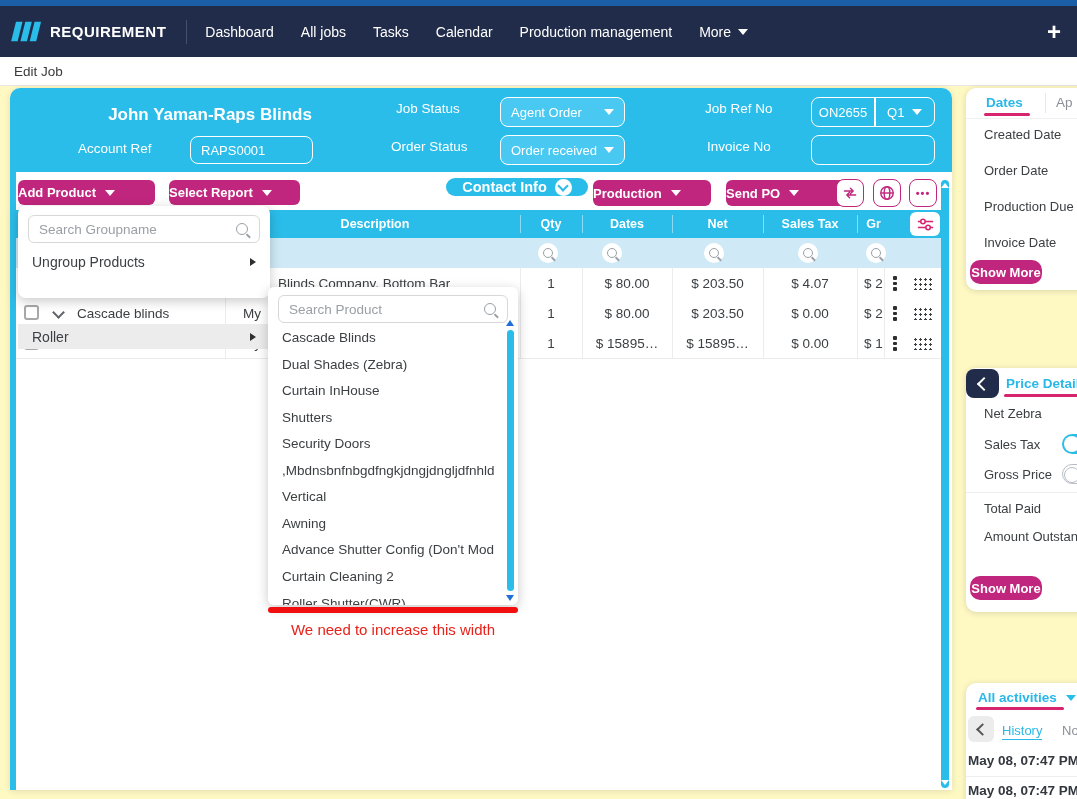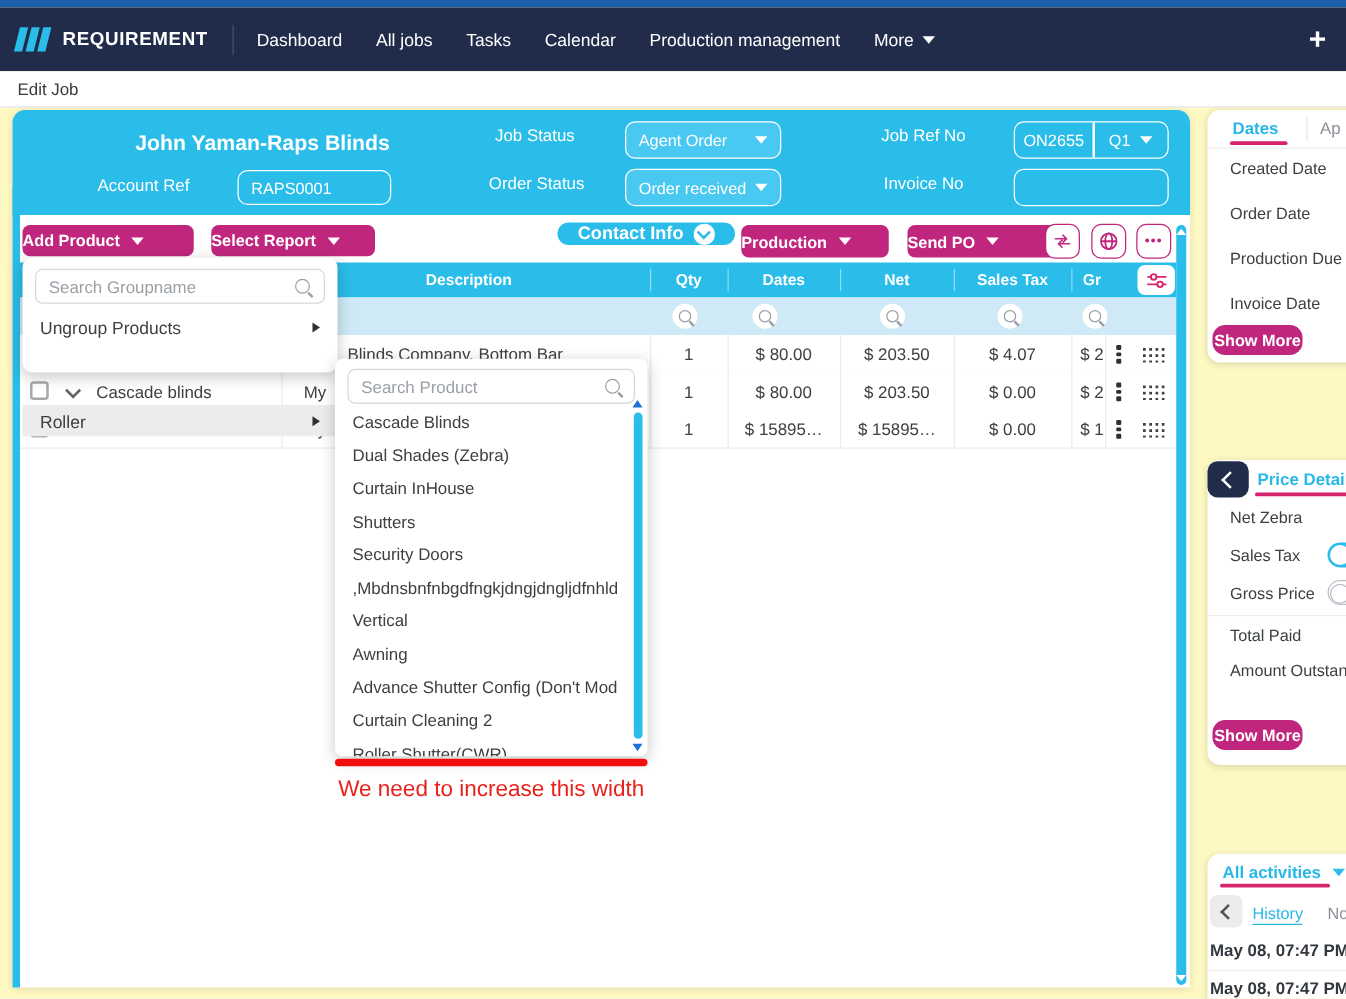--- a/index.html
+++ b/index.html
@@ -80,21 +80,21 @@
   .tab-active{color:#29b8e8;font-size:13.5px;font-weight:bold;cursor:pointer;}
   .tab-gray{color:#8a8f98;font-size:13.5px;cursor:pointer;}
   .pinkline{background:#d6246e;height:3px;border-radius:2px;}
   .side-item{position:absolute;left:18px;font-size:13px;color:#3c4043;white-space:nowrap;}
   .navy-btn{background:#202c4a;border-radius:8px;display:flex;align-items:center;justify-content:center;cursor:pointer;}
   .toggle{position:absolute;width:40px;height:20px;border-radius:10px;box-sizing:border-box;cursor:pointer;}
   .knob{position:absolute;top:2px;width:16px;height:16px;border-radius:50%;background:#fff;}
   .cyanlink{color:#29b8e8;font-size:13px;cursor:pointer;border-bottom:1px solid #29b8e8;padding-bottom:1px;}
   .stamp{position:absolute;left:2px;font-size:13.5px;font-weight:bold;color:#33383f;white-space:nowrap;}
 
-  .rednote{color:#e8221a;font-size:18px;text-align:center;}
+  .rednote{color:#e8221a;font-size:15px;text-align:center;}
 </style>
 </head>
 <body>
 
 <div class="page">
 
   <div class="abs topstrip"></div>
 
   <header class="abs navbar">
     <svg width="32" height="26" viewBox="0 0 34 28" style="margin-left:10px">

